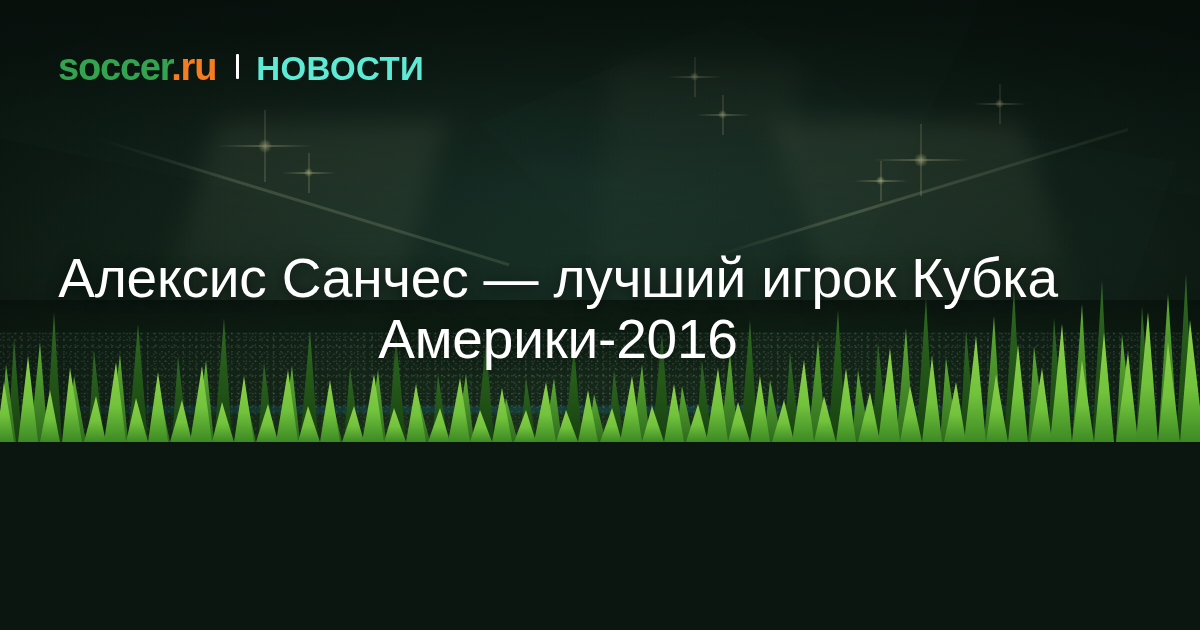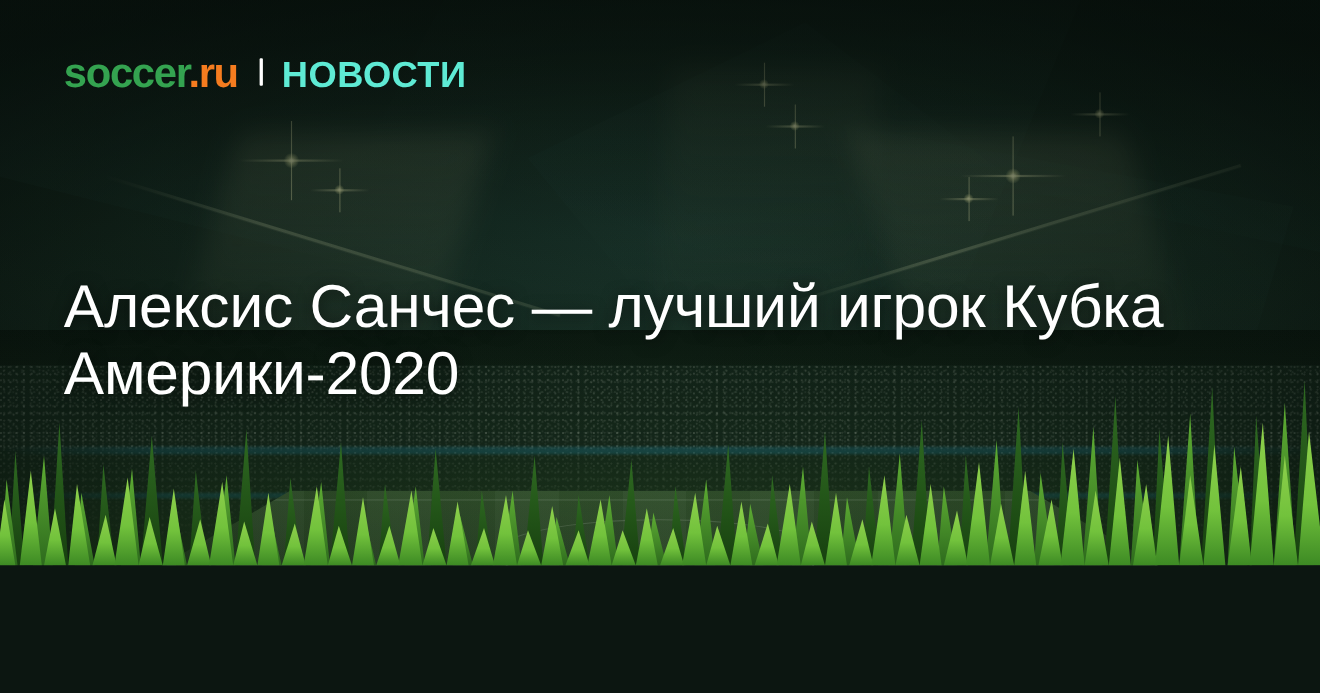--- a/index.html
+++ b/index.html
@@ -7,23 +7,24 @@
 
   html, body {
     width:1200px; height:630px;
     background:#0c1611;
     font-family:"Liberation Sans", sans-serif;
     overflow:hidden;
   }
 
   .banner {
     position:relative;
-    width:1200px; height:514px;
+    width:1200px; height:442px;
     overflow:hidden;
     background:#101d16;
+    text-align:center;
   }
 
   
   .bg-layer { position:absolute; inset:0; }
 
   
   .bg-base {
     background:
       radial-gradient(110% 85% at 50% 42%, #1d3b31 0%, #15291f 38%, #0e1b14 68%, #09120d 100%);
   }
@@ -442,16 +443,16 @@
   </div>
 
   <div class="content">
 
     <div class="masthead">
       <span class="logo"><span class="logo-soccer">soccer</span><span class="logo-ru">.ru</span></span>
       <span class="masthead-divider"></span>
       <span class="section-label">НОВОСТИ</span>
     </div>
 
-    <h1 class="headline">Алексис Санчес — лучший игрок Кубка Америки-2020</h1>
+    <h1 class="headline">Алексис Санчес — лучший игрок Кубка Америки-2016</h1>
 
   </div>
 </div>
 
 </body></html>

